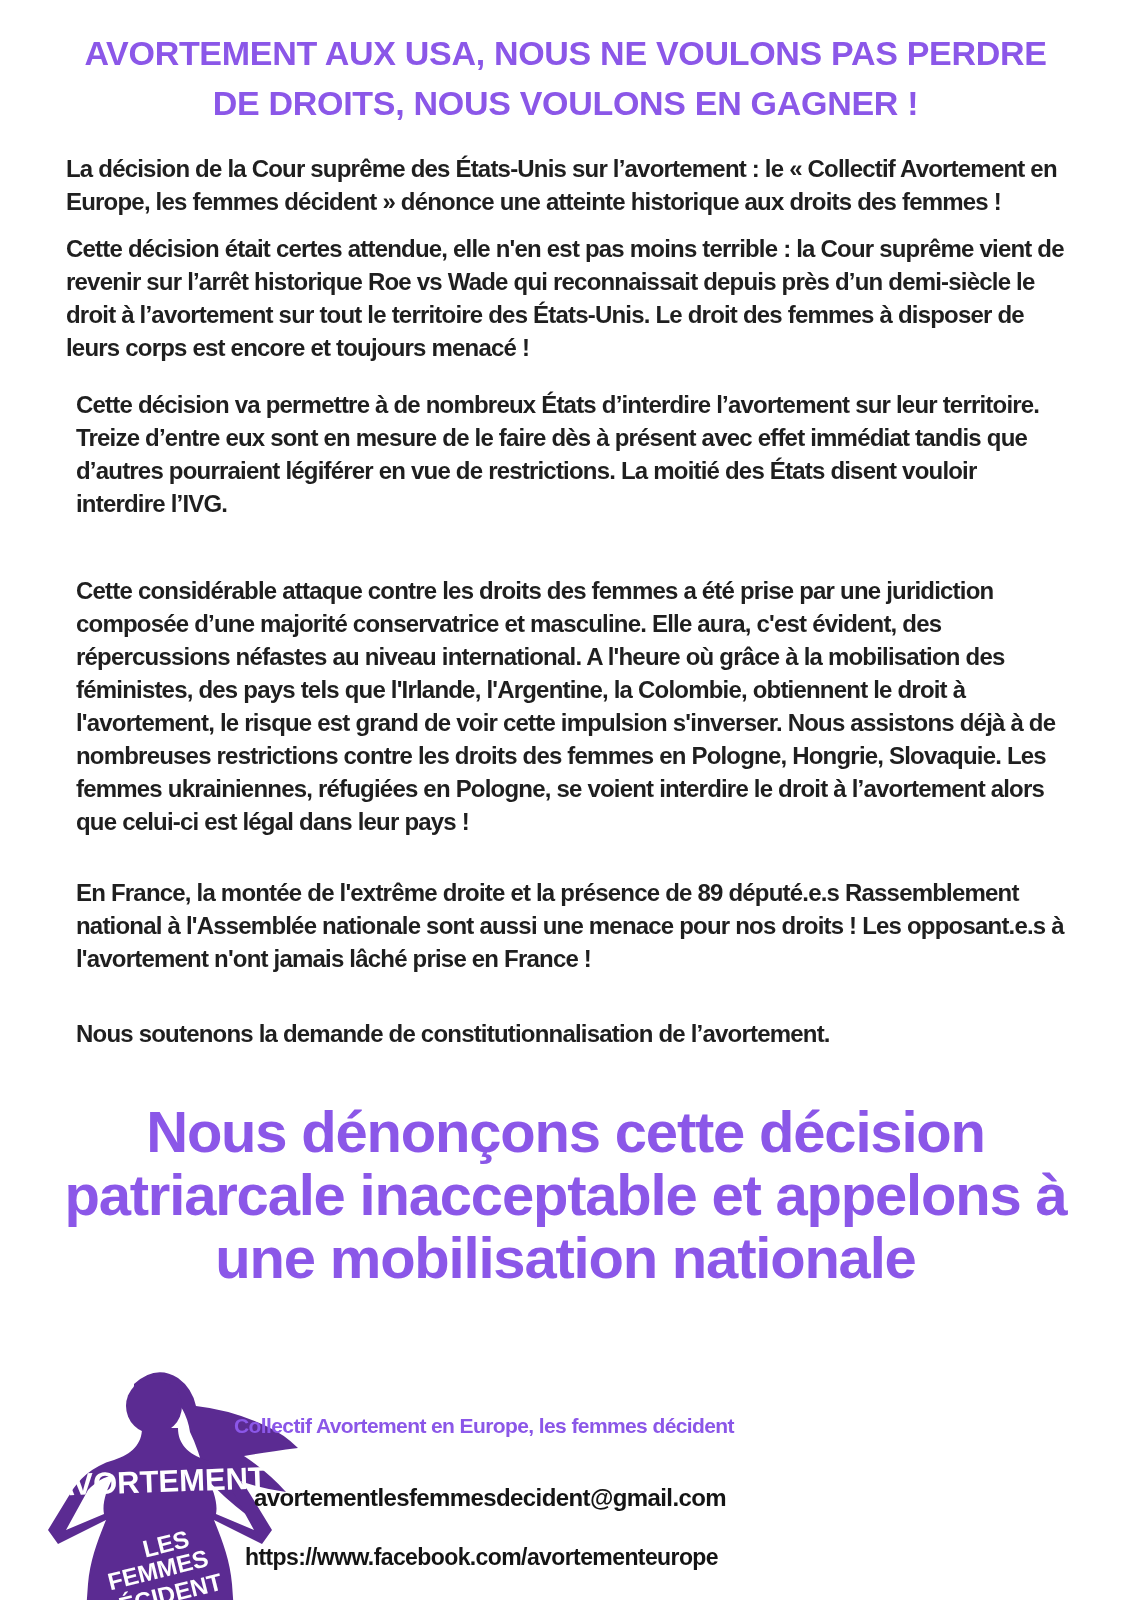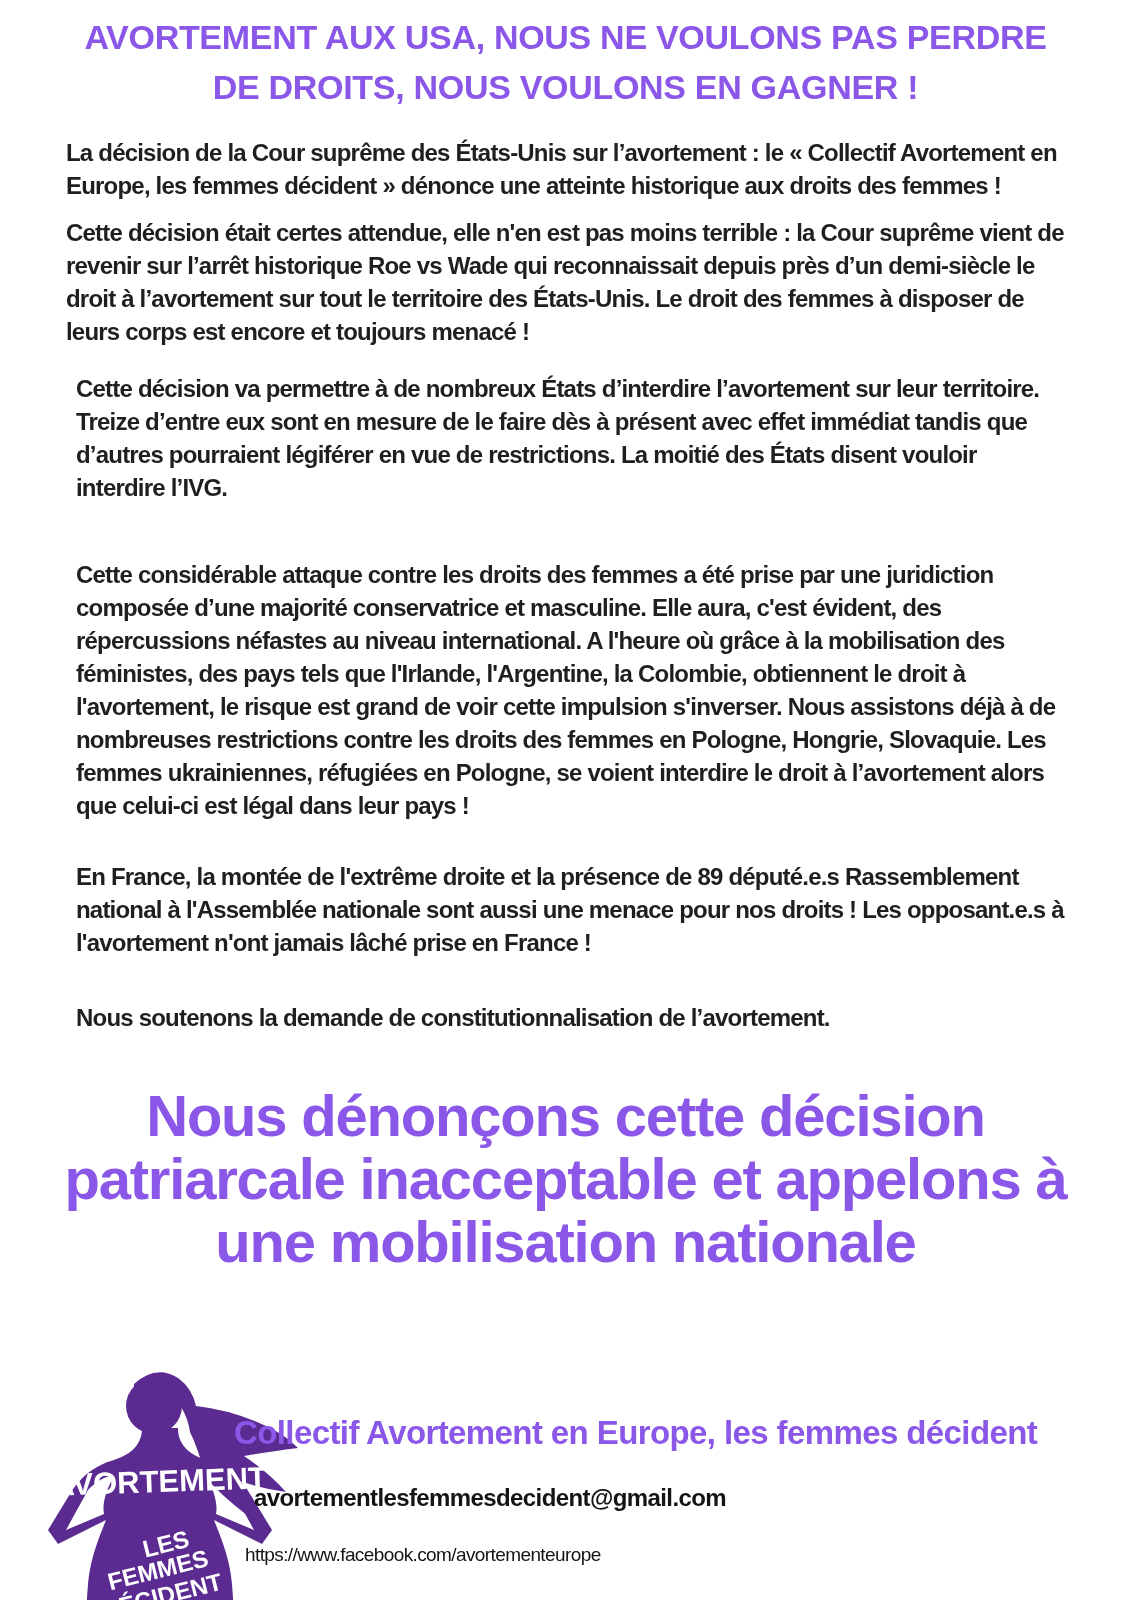--- a/index.html
+++ b/index.html
@@ -10,21 +10,21 @@
     position: relative;
     overflow: hidden;
     font-family: "Liberation Sans", sans-serif;
   }
   .page {
     width: 1131px;
     height: 1600px;
     position: relative;
     overflow: hidden;
     box-sizing: border-box;
-    padding-top: 12px;
+    padding-top: 28px;
   }
   
   .title {
     text-align: center;
     color: #8b57e8;
     font-weight: 700;
     font-size: 34px;
     line-height: 50px;
     letter-spacing: -0.3px;
     margin: 0 auto 24px auto;
@@ -66,39 +66,39 @@
   .logo {
     position: absolute;
     left: 40px; top: 4px;
     width: 262px; height: 240px;
   }
   .org-name {
     position: absolute;
     left: 234px; top: 46px;
     color: #8b57e8;
     font-weight: 700;
-    font-size: 33px;
+    font-size: 21px;
     letter-spacing: -0.6px;
     white-space: nowrap;
   }
   .contact-email {
     position: absolute;
     left: 254px; top: 116px;
     color: #141414;
     font-weight: 700;
     font-size: 24px;
     letter-spacing: -0.6px;
     white-space: nowrap;
   }
   .contact-facebook {
     position: absolute;
     left: 245px; top: 176px;
     color: #141414;
-    font-weight: 400;
-    font-size: 19px;
+    font-weight: 700;
+    font-size: 23px;
     letter-spacing: -0.6px;
     white-space: nowrap;
   }
 </style>
 </head>
 <body>
 
 <div class="page">
 
   <h1 class="title">

